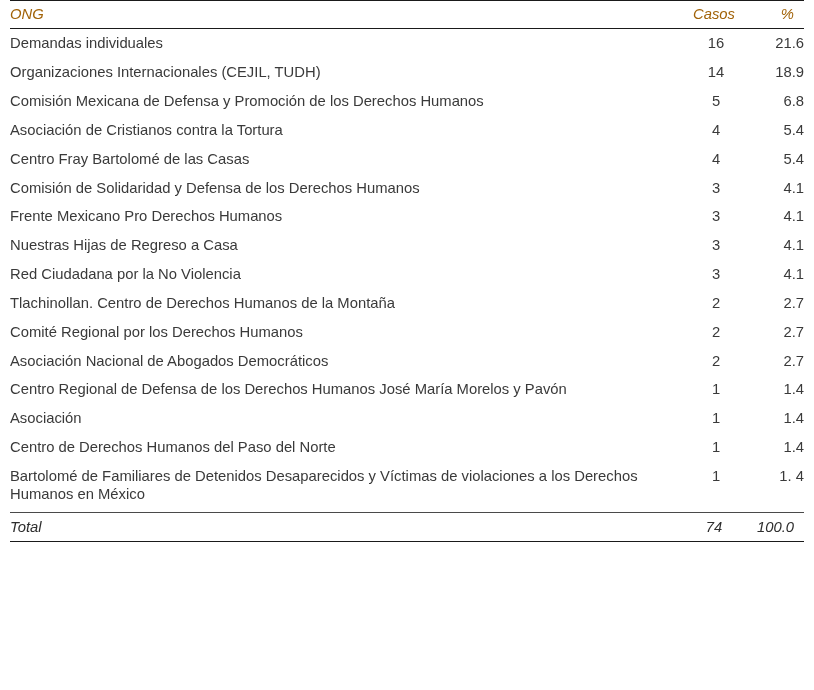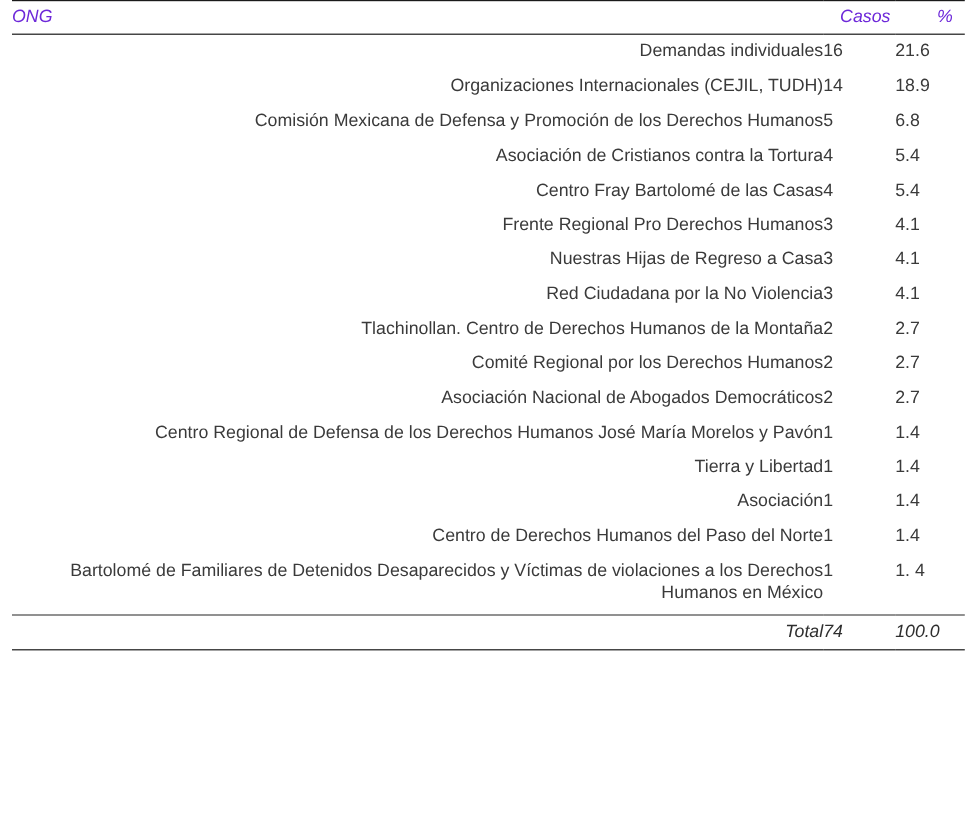--- a/index.html
+++ b/index.html
@@ -42,40 +42,40 @@
     height: 0;
     line-height: 0;
     font-size: 0;
   }
 
   
   thead tr.head-row th {
     font-style: italic;
     font-weight: normal;
     font-size: 14.8px;
-    color: #6d28d9;
+    color: #a16207;
     padding: 5px 0 6px 0;
     border-bottom: 1.6px solid #1a1a1a;
     white-space: nowrap;
   }
   thead tr.head-row th.th-name  { text-align: left; }
-  thead tr.head-row th.th-cases { text-align: right; padding-right: 4px; }
+  thead tr.head-row th.th-cases { padding-right: 4px; }
   thead tr.head-row th.th-pct   { text-align: right; padding-right: 10px; }
 
   
   tbody tr.data-row td {
     padding: 5.4px 0 5.4px 0;
     vertical-align: top;
     line-height: 1.22;
     color: #3a3a3a;
     font-size: 14.8px;
   }
-  td.td-name  { text-align: right; }
-  td.td-cases { text-align: left; padding-right: 4px; white-space: nowrap; }
-  td.td-pct   { text-align: left; padding-right: 10px; white-space: nowrap; }
+  td.td-name  { text-align: left; }
+  td.td-cases { text-align: center; padding-right: 4px; white-space: nowrap; }
+  td.td-pct   { text-align: right; padding-right: 10px; white-space: nowrap; }
 
   
   tbody tr.total-row td {
     font-style: italic;
     color: #2e2e2e;
     border-top: 1px solid #4a4a4a;
     border-bottom: 1.8px solid #1a1a1a;
     padding: 5.5px 0 6px 0;
     font-size: 14.8px;
   }
@@ -132,21 +132,26 @@
           <td class="td-name">Asociación de Cristianos contra la Tortura</td>
           <td class="td-cases">4</td>
           <td class="td-pct">5.4</td>
         </tr>
         <tr class="data-row">
           <td class="td-name">Centro Fray Bartolomé de las Casas</td>
           <td class="td-cases">4</td>
           <td class="td-pct">5.4</td>
         </tr>
         <tr class="data-row">
-          <td class="td-name">Frente Regional Pro Derechos Humanos</td>
+          <td class="td-name">Comisión de Solidaridad y Defensa de los Derechos Humanos</td>
+          <td class="td-cases">3</td>
+          <td class="td-pct">4.1</td>
+        </tr>
+        <tr class="data-row">
+          <td class="td-name">Frente Mexicano Pro Derechos Humanos</td>
           <td class="td-cases">3</td>
           <td class="td-pct">4.1</td>
         </tr>
         <tr class="data-row">
           <td class="td-name">Nuestras Hijas de Regreso a Casa</td>
           <td class="td-cases">3</td>
           <td class="td-pct">4.1</td>
         </tr>
         <tr class="data-row">
           <td class="td-name">Red Ciudadana por la No Violencia</td>
@@ -163,25 +168,20 @@
           <td class="td-cases">2</td>
           <td class="td-pct">2.7</td>
         </tr>
         <tr class="data-row">
           <td class="td-name">Asociación Nacional de Abogados Democráticos</td>
           <td class="td-cases">2</td>
           <td class="td-pct">2.7</td>
         </tr>
         <tr class="data-row">
           <td class="td-name">Centro Regional de Defensa de los Derechos Humanos José María Morelos y Pavón</td>
-          <td class="td-cases">1</td>
-          <td class="td-pct">1.4</td>
-        </tr>
-        <tr class="data-row">
-          <td class="td-name">Tierra y Libertad</td>
           <td class="td-cases">1</td>
           <td class="td-pct">1.4</td>
         </tr>
         <tr class="data-row">
           <td class="td-name">Asociación</td>
           <td class="td-cases">1</td>
           <td class="td-pct">1.4</td>
         </tr>
         <tr class="data-row">
           <td class="td-name">Centro de Derechos Humanos del Paso del Norte</td>

